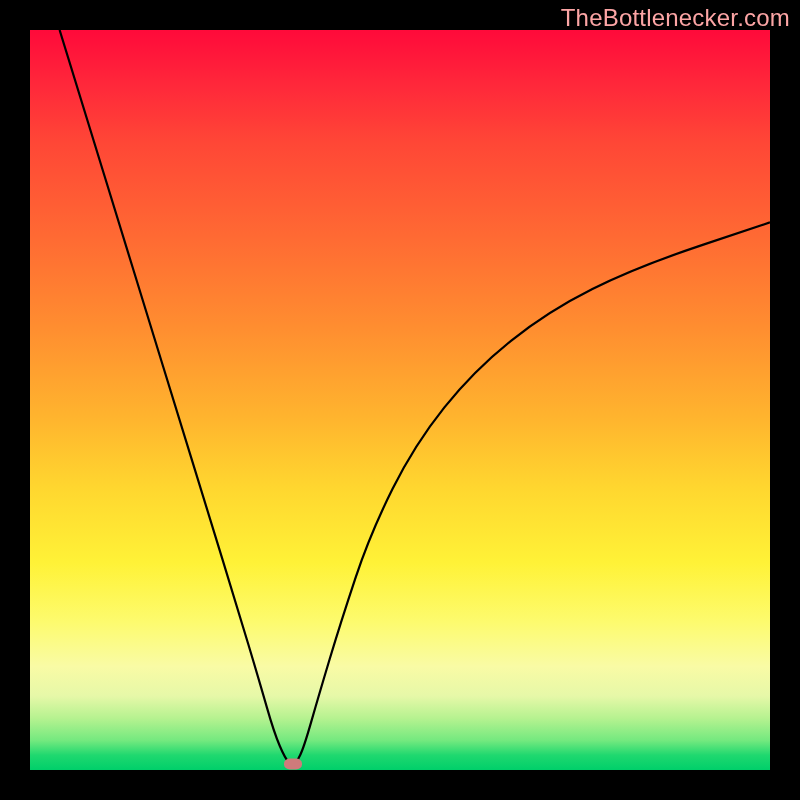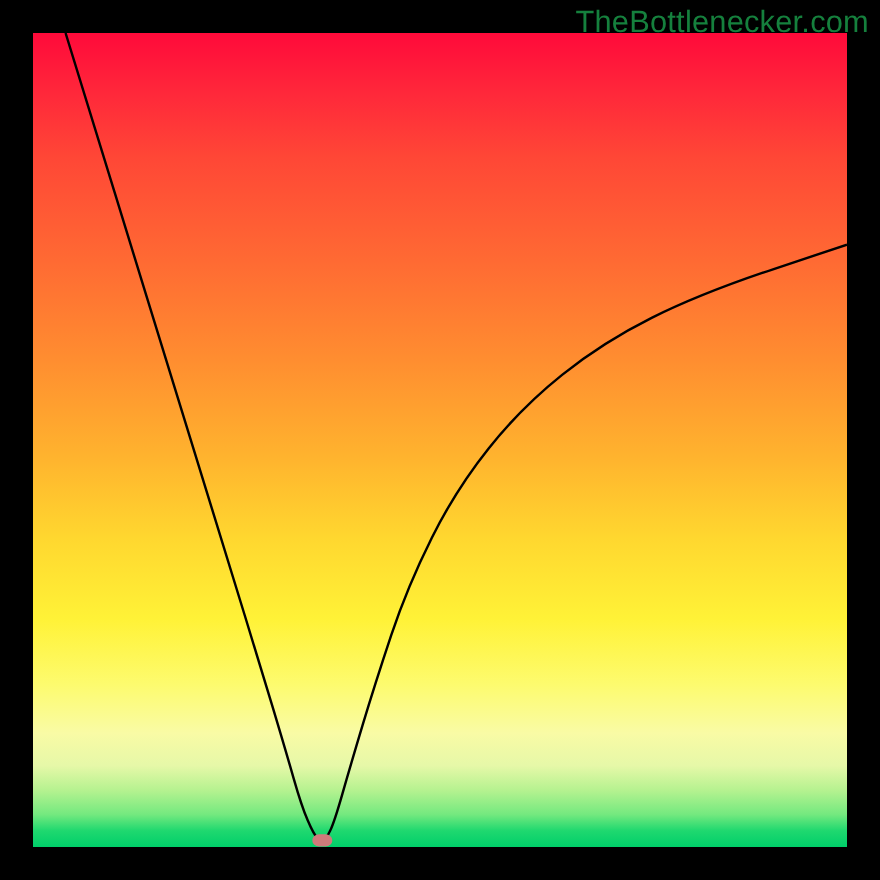--- a/index.html
+++ b/index.html
@@ -14,22 +14,22 @@
   .wrap {
     position: relative;
     width: 800px;
     height: 800px;
     background: #000;
   }
   .attribution {
     position: absolute;
     top: 4px;
     right: 10px;
-    color: #15803d;
-    font-size: 28px;
+    color: #fca5a5;
+    font-size: 24px;
     font-weight: 500;
     letter-spacing: 0.2px;
   }
   .plot-area {
     position: absolute;
     left: 30px;
     top: 30px;
     width: 740px;
     height: 740px;
     overflow: hidden;

